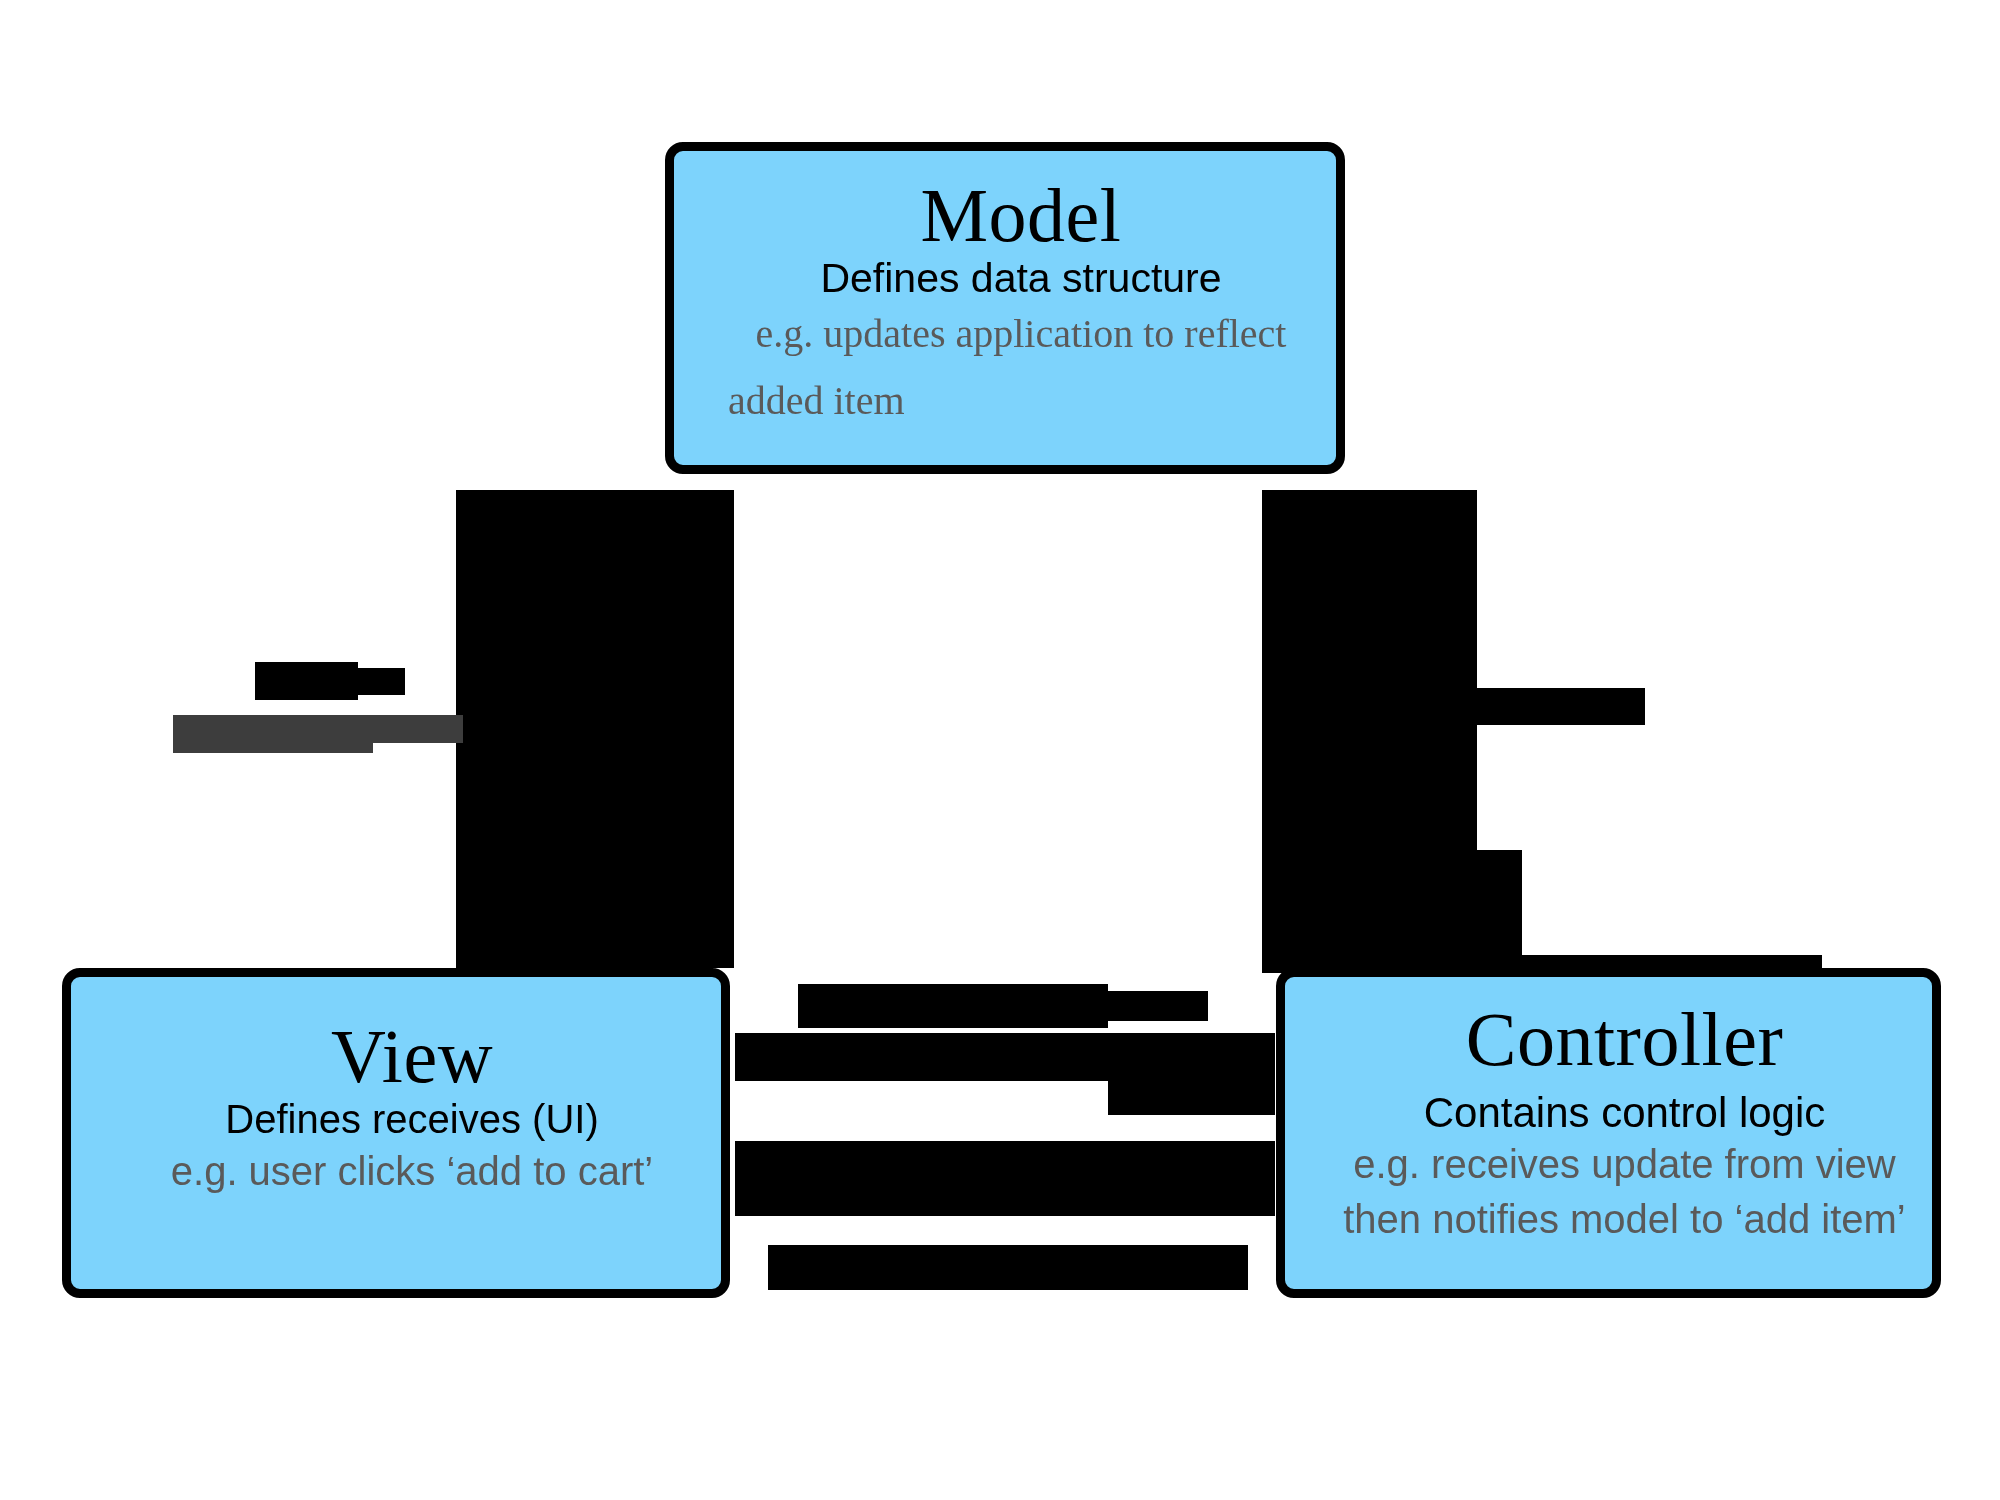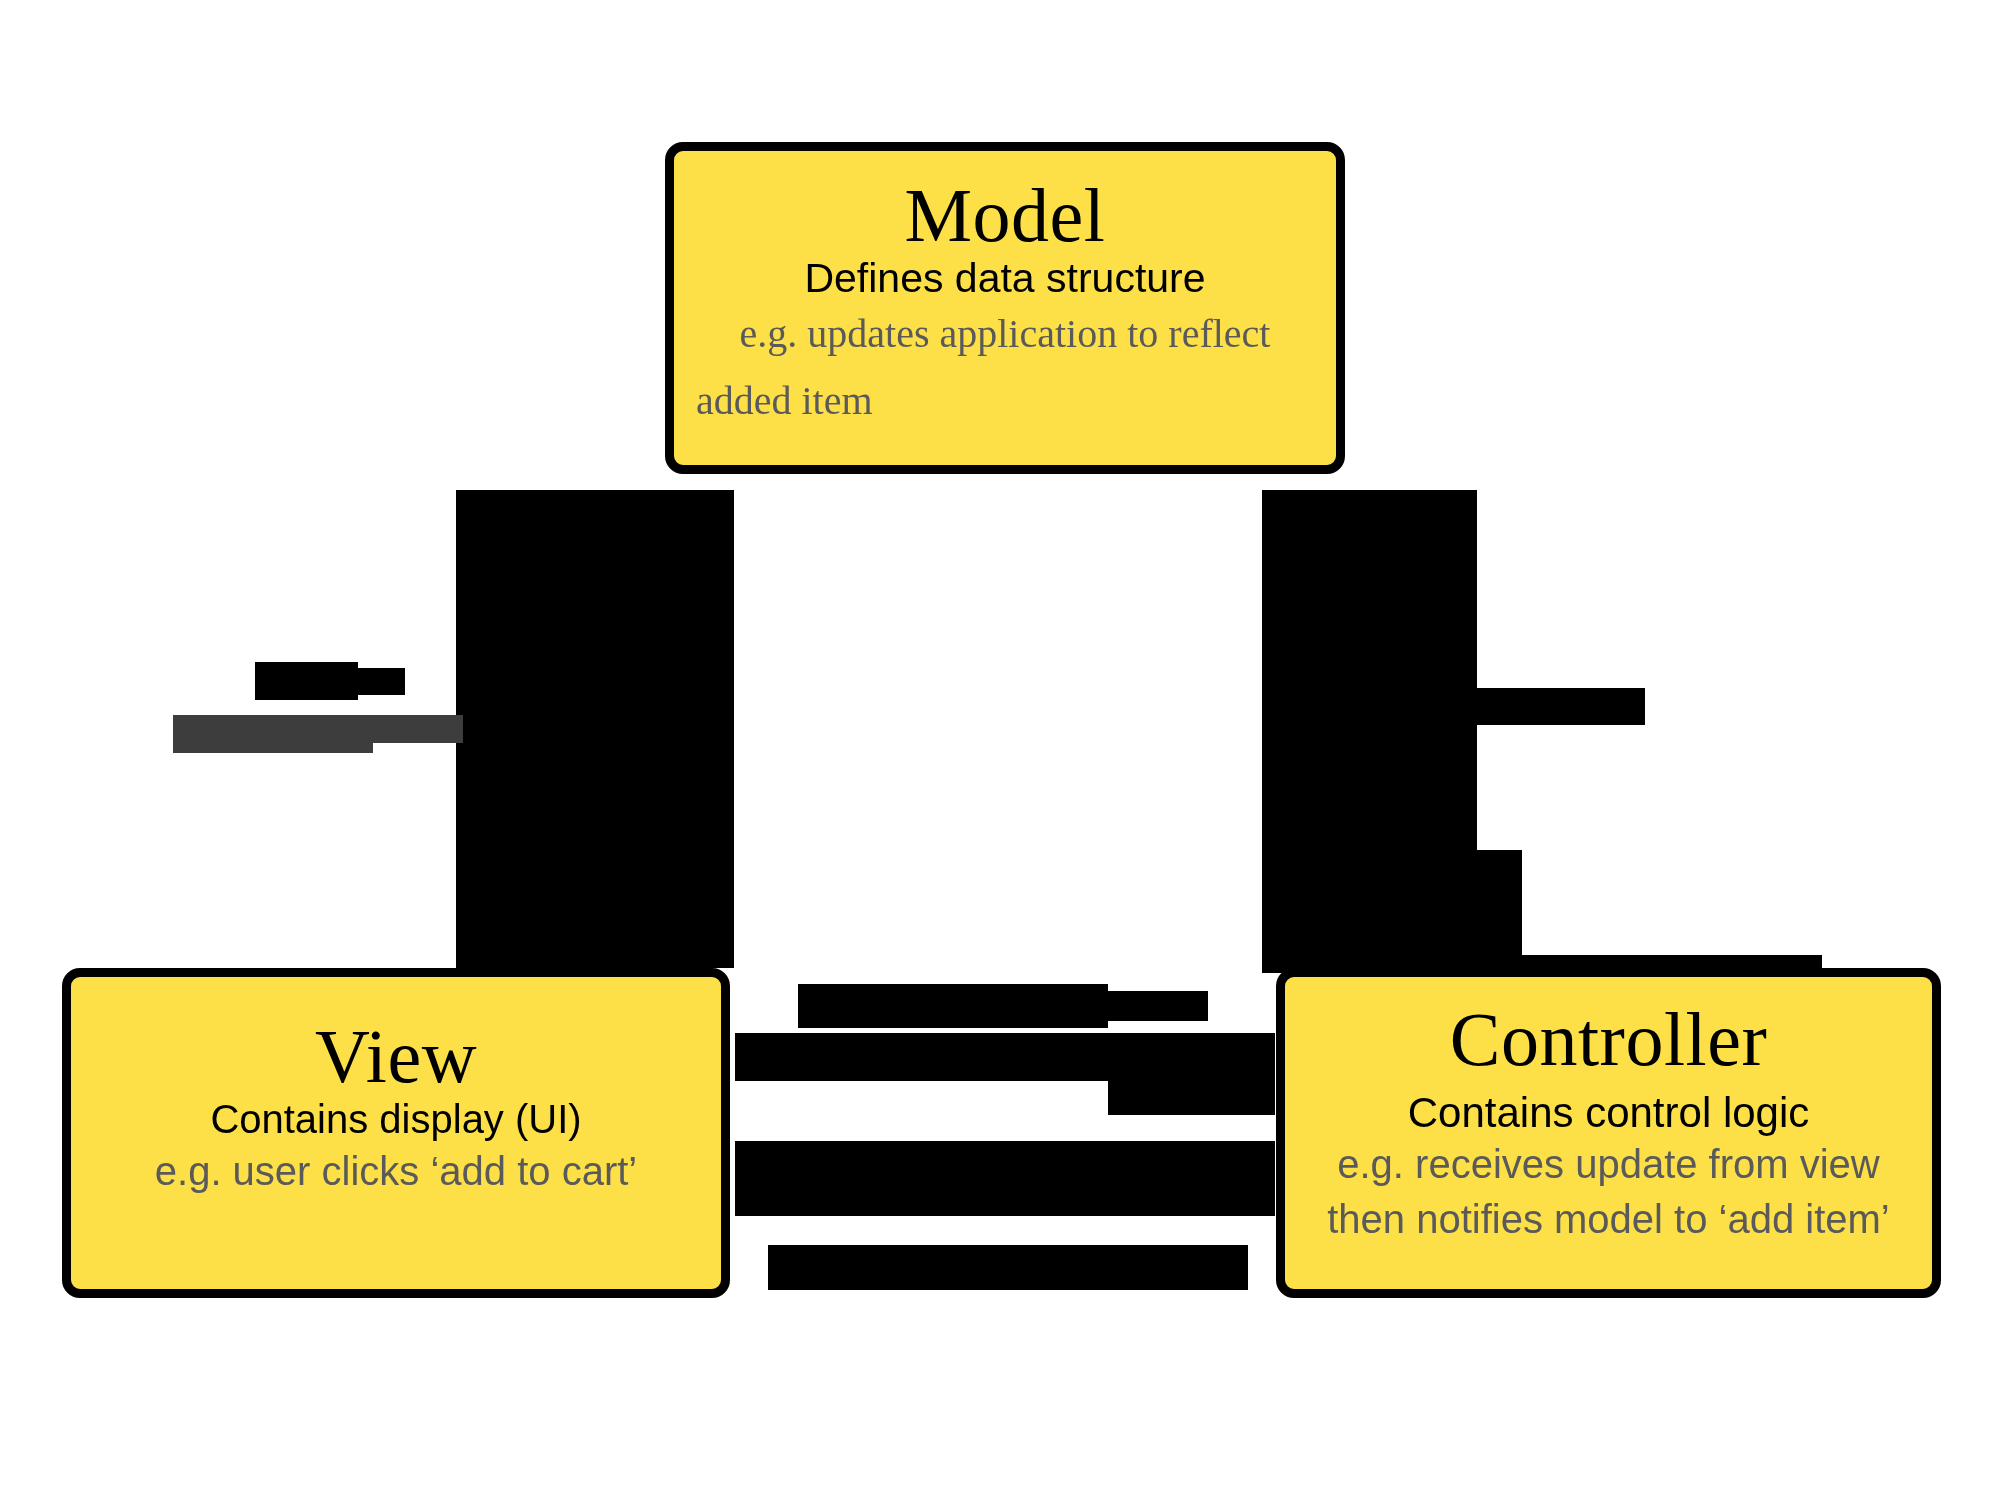--- a/index.html
+++ b/index.html
@@ -13,26 +13,27 @@
     width: 2000px;
     height: 1500px;
     background: #ffffff;
     overflow: hidden;
     font-family: "Liberation Sans", sans-serif;
   }
 
   
   .concept-box {
     position: absolute;
-    background: #fde047;
+    background: #7dd3fc;
     border: 9px solid #000000;
     border-radius: 18px;
     box-sizing: border-box;
     text-align: center;
     z-index: 2;
+    padding-left: 32px;
   }
   .box-title {
     font-family: "Liberation Serif", serif;
     font-weight: 400;
     color: #000000;
     line-height: 1.0;
     letter-spacing: 0.5px;
   }
   .box-subtitle {
     font-family: "Liberation Sans", sans-serif;
@@ -110,21 +111,21 @@
 
   <div class="concept-box" id="model-box">
     <div class="box-title">Model</div>
     <div class="box-subtitle">Defines data structure</div>
     <div class="box-example">e.g. updates application to reflect</div>
     <div class="box-example" style="text-align:left; padding-left:22px;margin-top:16px;">added item</div>
   </div>
 
   <div class="concept-box" id="view-box">
     <div class="box-title">View</div>
-    <div class="box-subtitle">Contains display (UI)</div>
+    <div class="box-subtitle">Defines receives (UI)</div>
     <div class="box-example">e.g. user clicks ‘add to cart’</div>
   </div>
 
   <div class="concept-box" id="controller-box">
     <div class="box-title">Controller</div>
     <div class="box-subtitle">Contains control logic</div>
     <div class="box-example">e.g. receives update from view</div>
     <div class="box-example">then notifies model to ‘add item’</div>
   </div>
 

